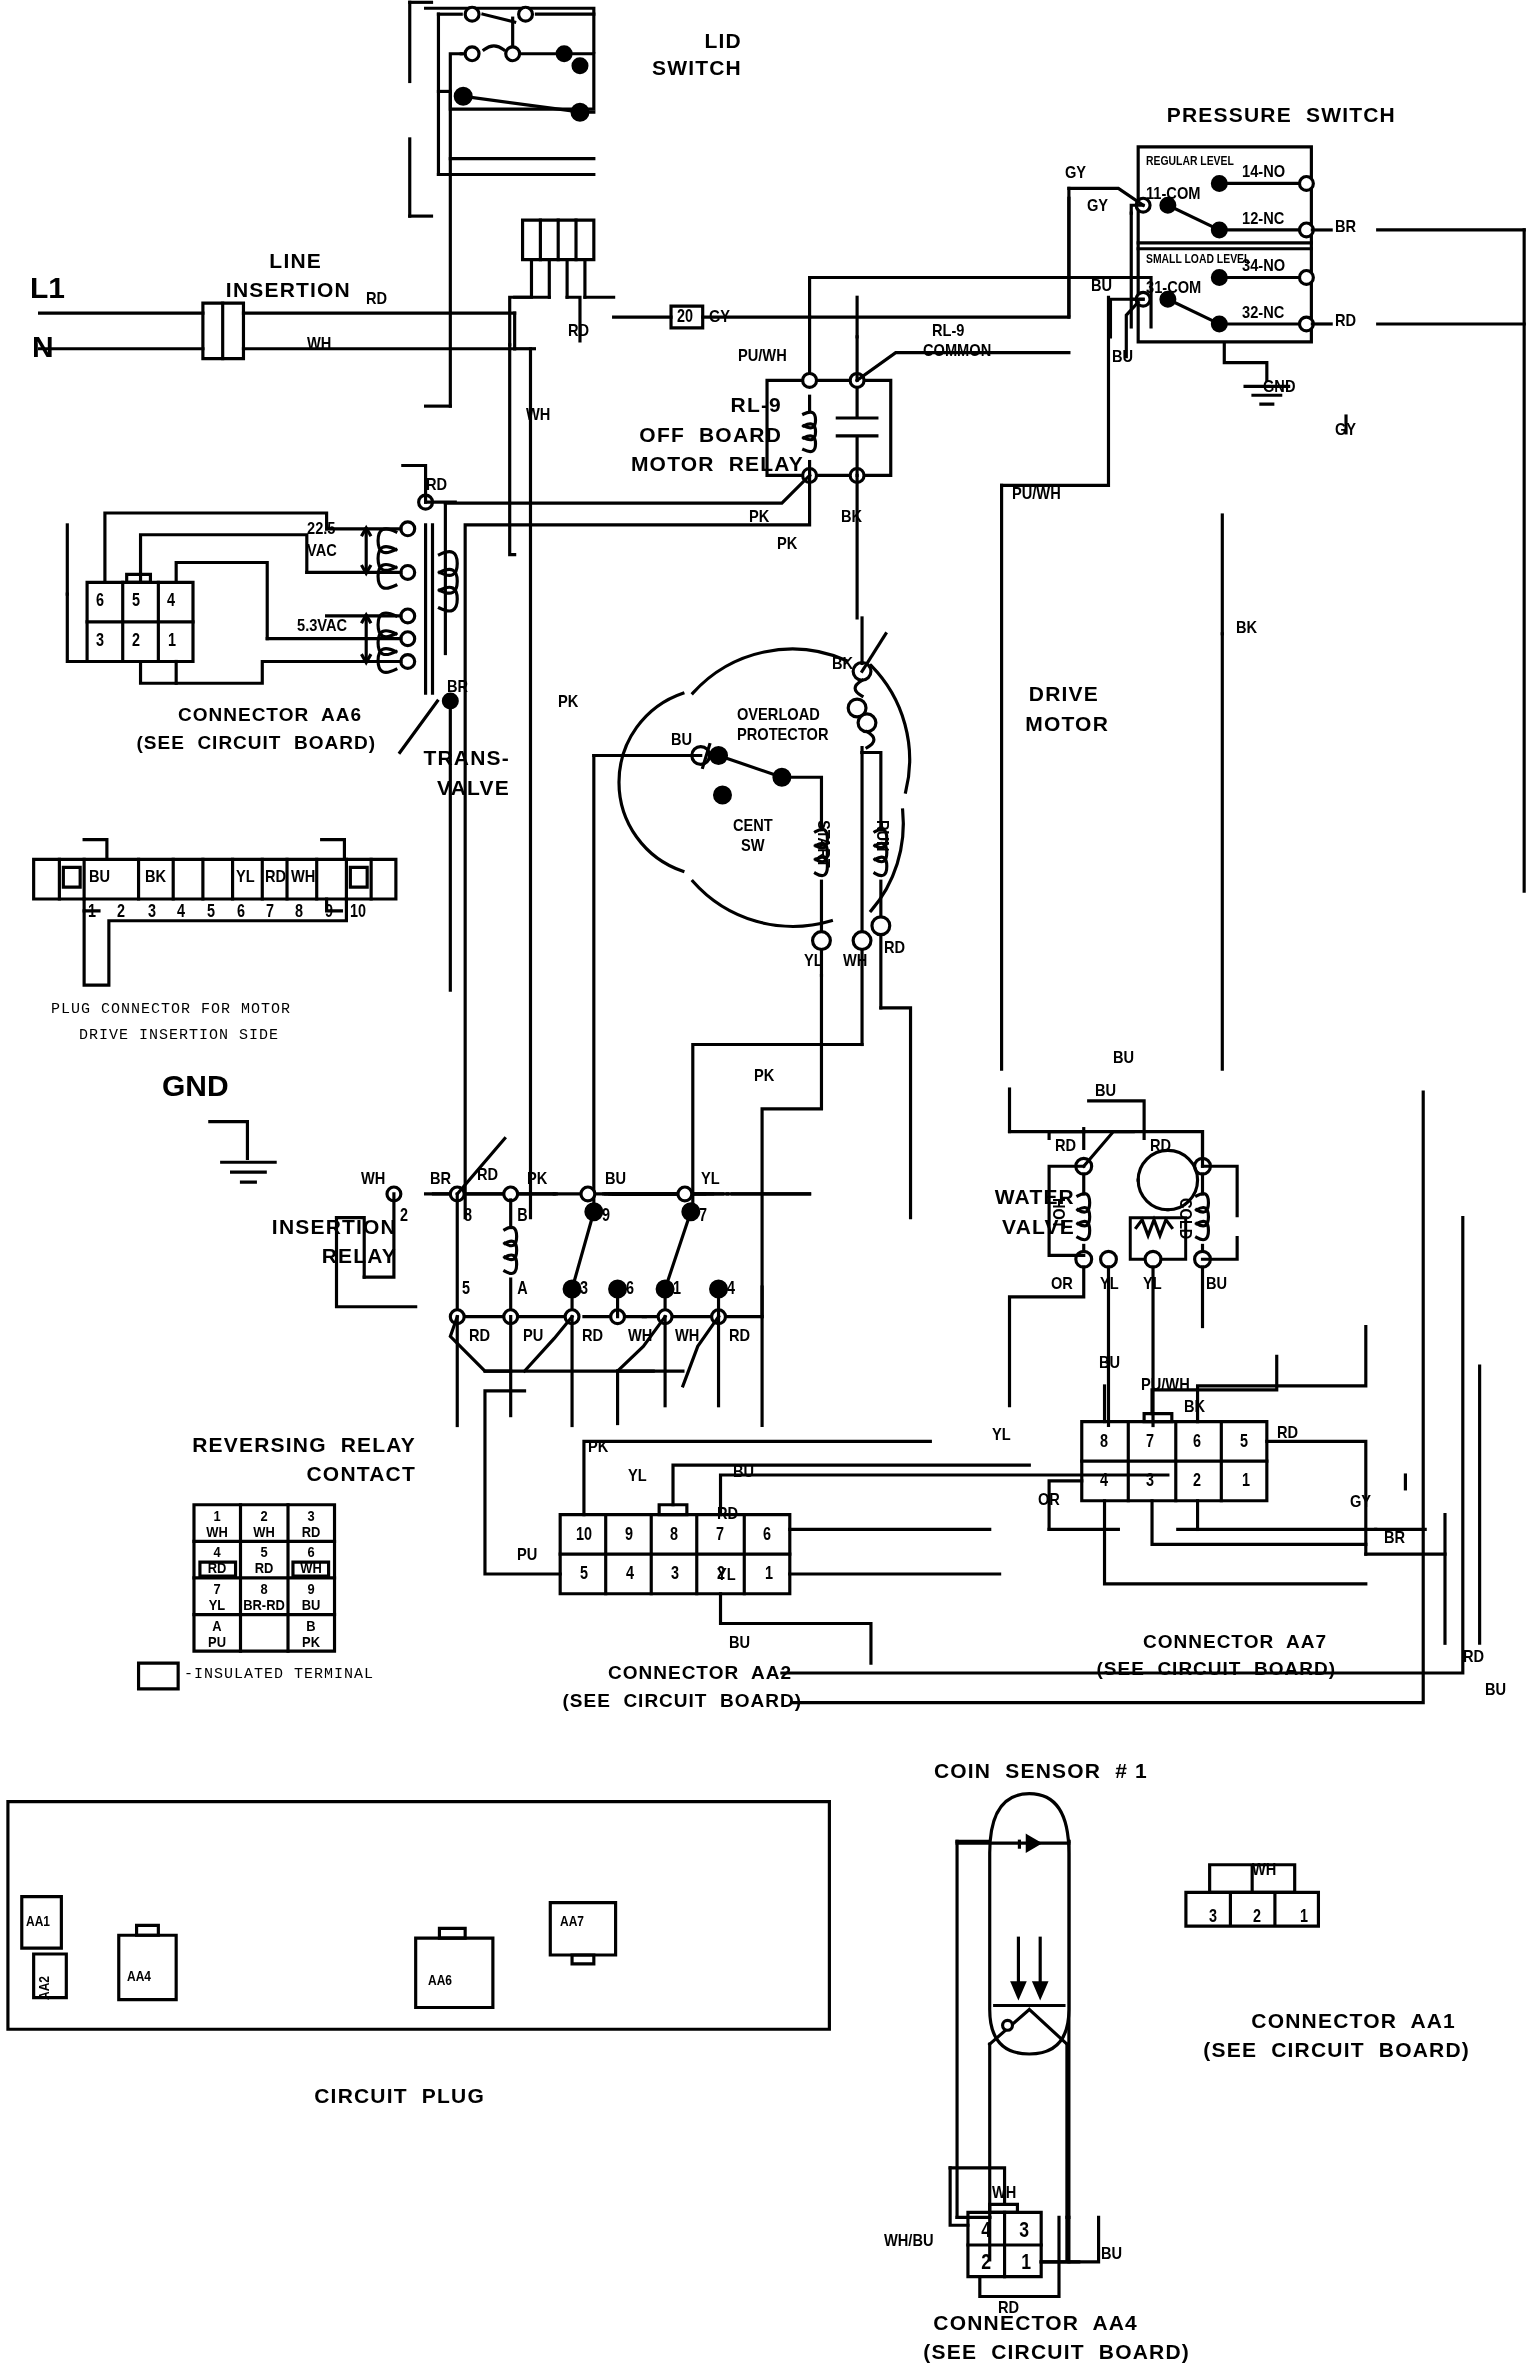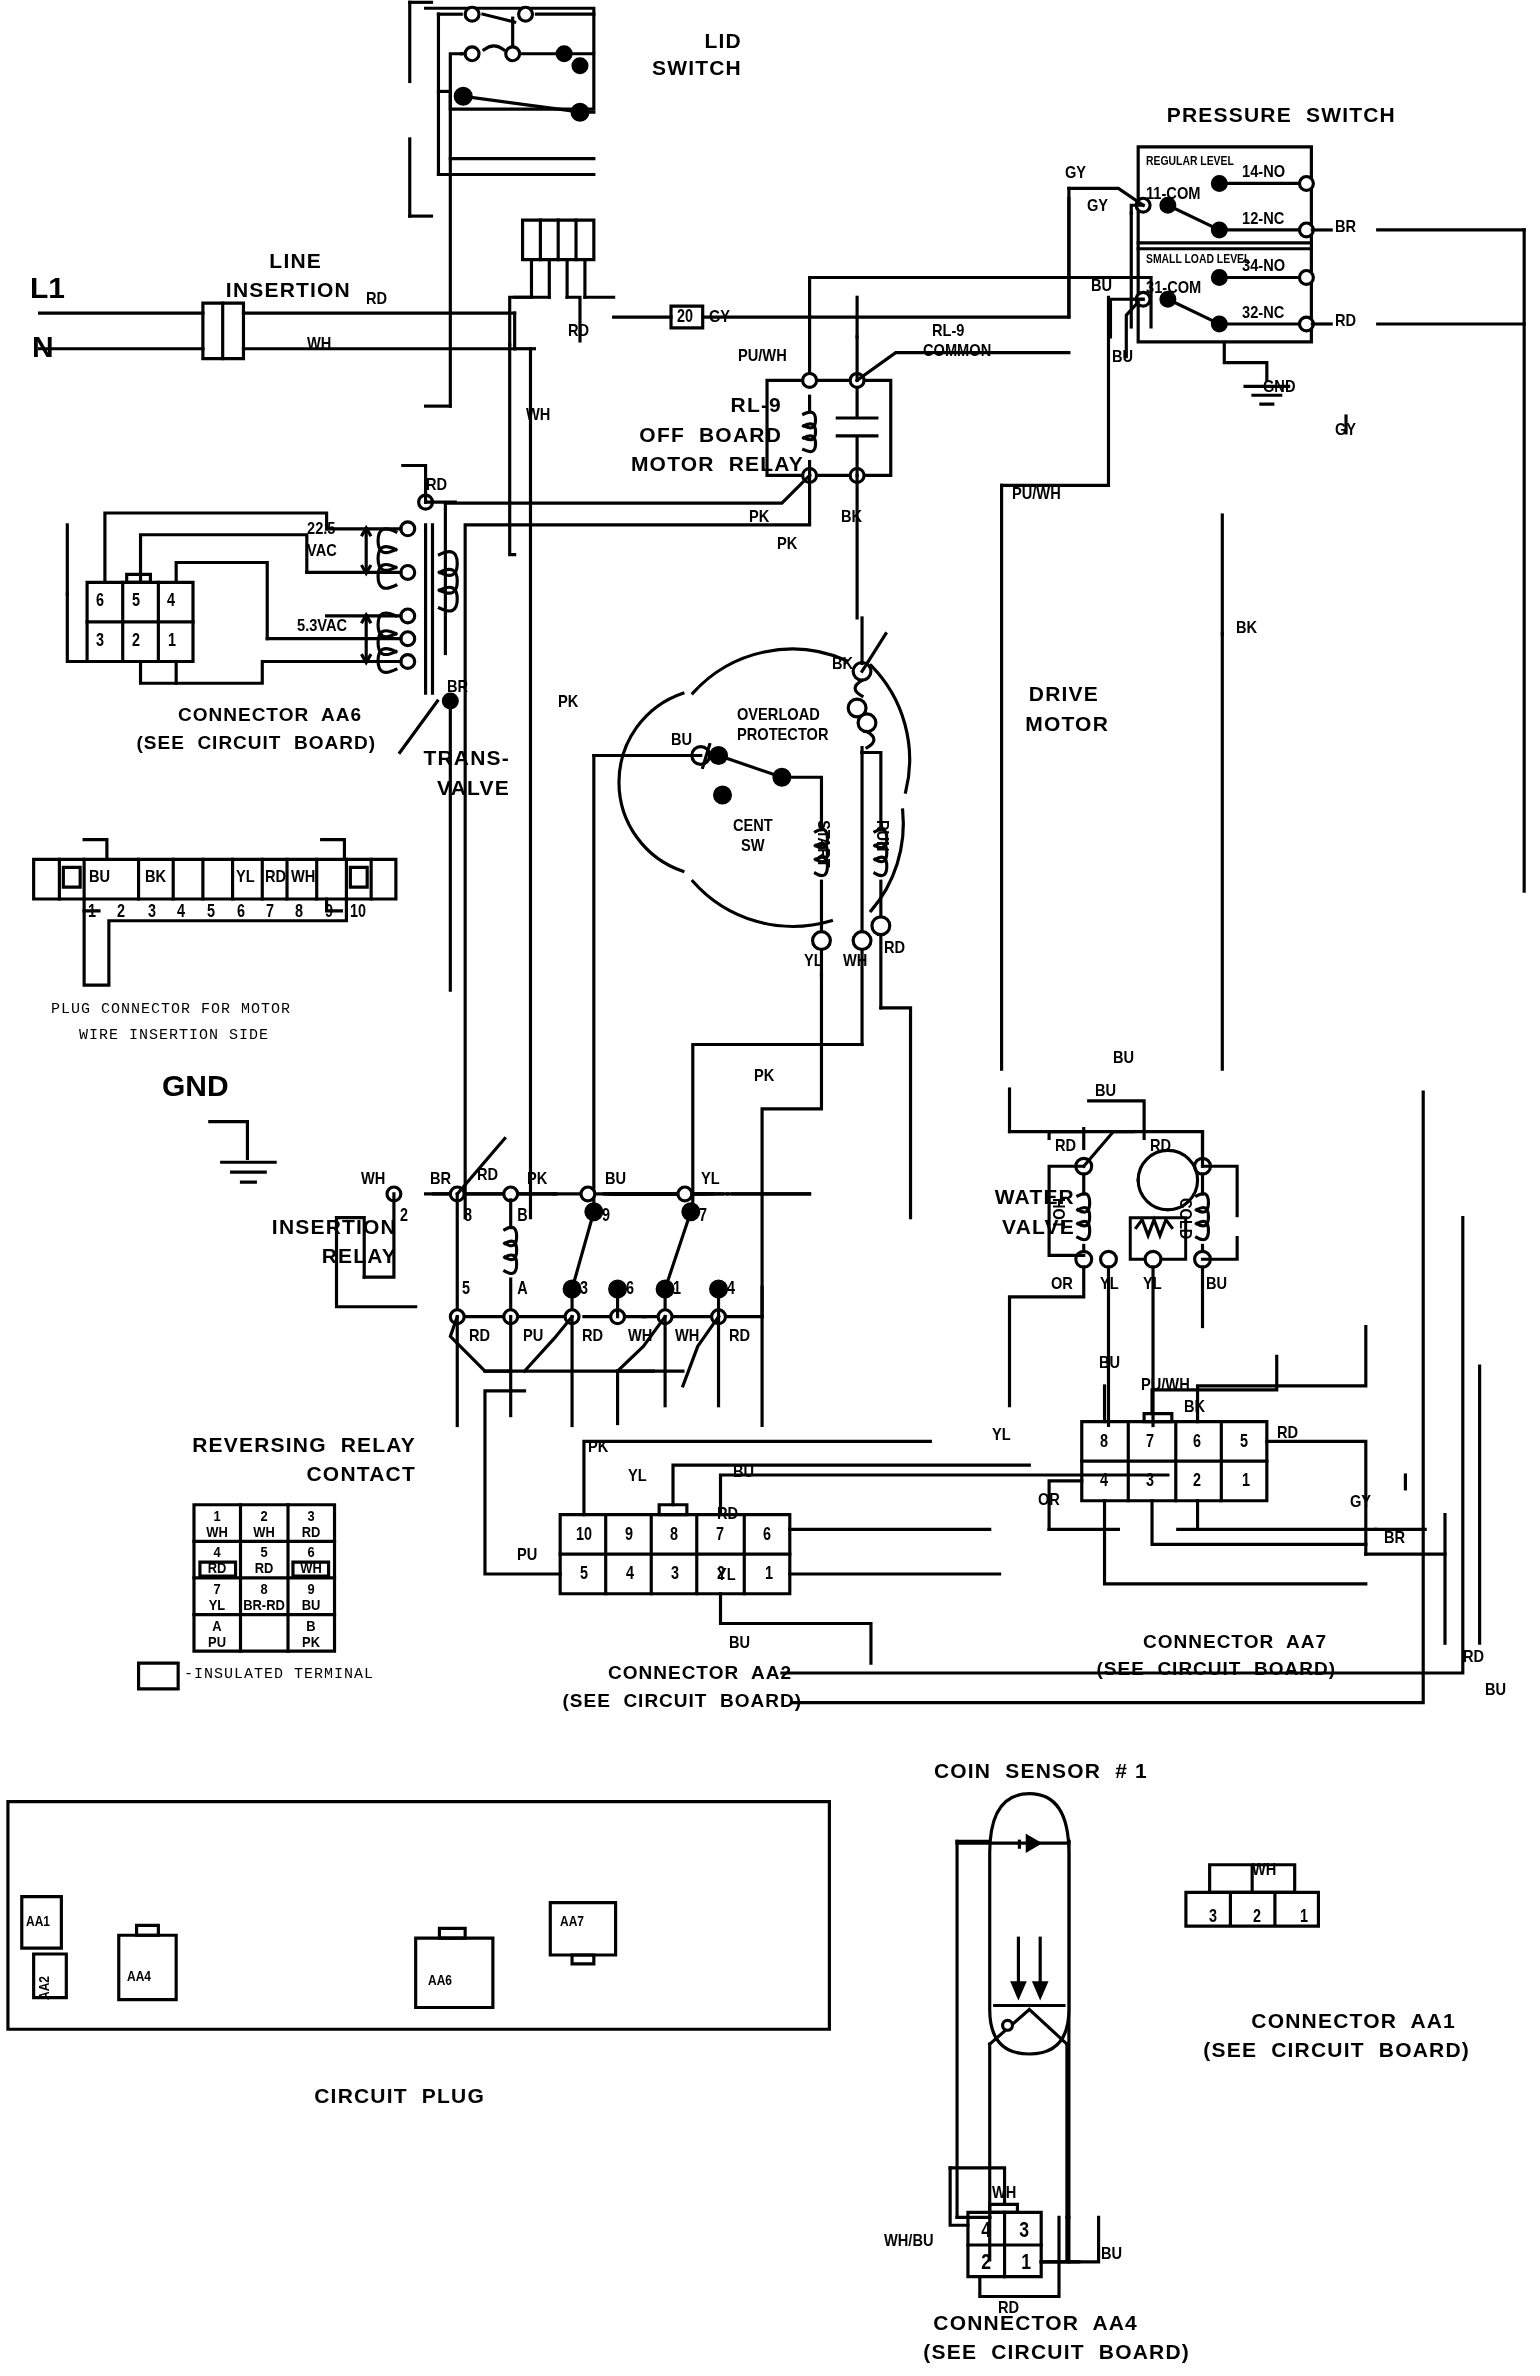--- a/index.html
+++ b/index.html
@@ -547,21 +547,21 @@
 <div class="lbl num" style="left:116px;top:902px">2</div>
 <div class="lbl num" style="left:147px;top:902px">3</div>
 <div class="lbl num" style="left:176px;top:902px">4</div>
 <div class="lbl num" style="left:206px;top:902px">5</div>
 <div class="lbl num" style="left:236px;top:902px">6</div>
 <div class="lbl num" style="left:265px;top:902px">7</div>
 <div class="lbl num" style="left:294px;top:902px">8</div>
 <div class="lbl num" style="left:324px;top:902px">9</div>
 <div class="lbl num" style="left:348px;top:902px">10</div>
 <div class="lbl mono" style="left:51px;top:1002px">PLUG CONNECTOR FOR MOTOR</div>
-<div class="lbl mono" style="left:79px;top:1028px">WIRE INSERTION SIDE</div>
+<div class="lbl mono" style="left:79px;top:1028px">DRIVE INSERTION SIDE</div>
 
 <div class="lbl hd big" style="left:162px;top:1071px">GND</div>
 
 <div class="lbl hd" style="left:931px;top:683px;width:168px">DRIVE</div>
 <div class="lbl hd" style="left:921px;top:713px;width:188px">MOTOR</div>
 <div class="lbl code" style="left:737px;top:706px">OVERLOAD</div>
 <div class="lbl code" style="left:737px;top:726px">PROTECTOR</div>
 <div class="lbl code" style="left:733px;top:817px">CENT</div>
 <div class="lbl code" style="left:741px;top:837px">SW</div>
 <div class="lbl code" style="left:832px;top:820px;transform:rotate(90deg) scaleX(.86);transform-origin:left top">START</div>

